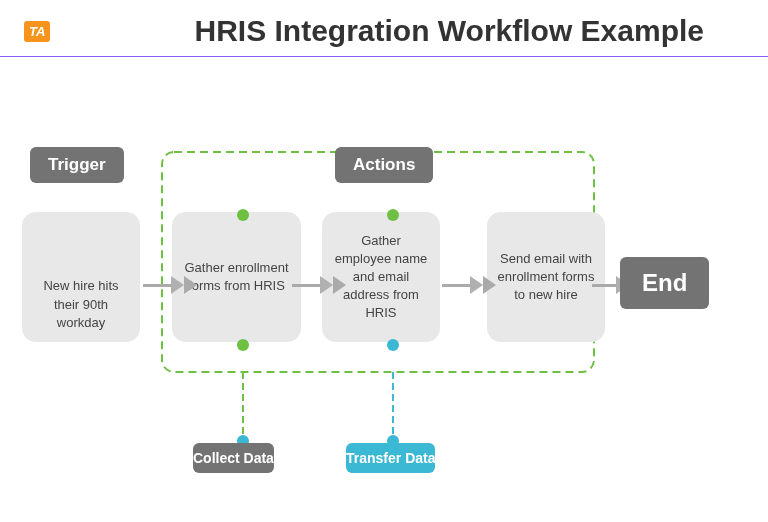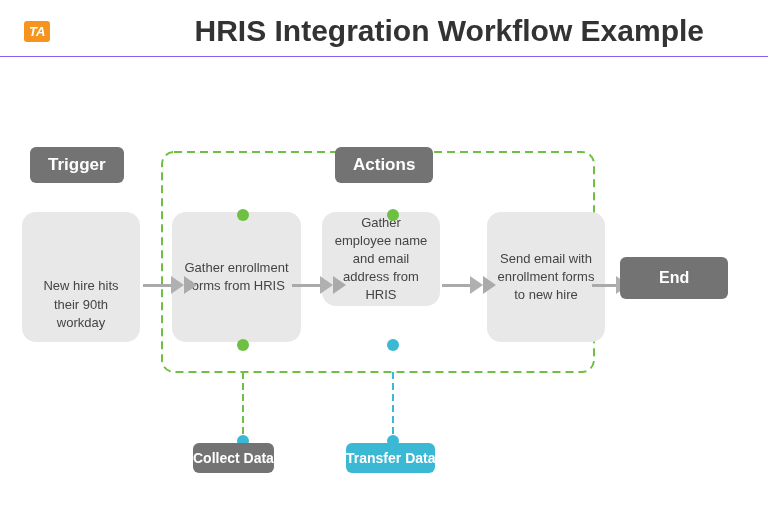--- a/index.html
+++ b/index.html
@@ -181,21 +181,21 @@
     <div class="label-box label-box-green" style="left:327px; top:90px;margin-left:8px;">Actions</div>
 
     <div class="process-box" style="left:22px; top:155px; width:118px; height:130px;align-items:flex-end;">
       <span>New hire hits their 90th workday</span>
     </div>
 
     <div class="process-box" style="left:172px; top:155px; width:129px; height:130px;">
       <span>Gather enrollment forms from HRIS</span>
     </div>
 
-    <div class="process-box" style="left:322px; top:155px; width:118px; height:94px;">
+    <div class="process-box" style="left:322px; top:155px; width:118px; height:130px;">
       <span>Gather employee name and email address from HRIS</span>
     </div>
 
     <div class="process-box" style="left:487px; top:155px; width:118px; height:130px;">
       <span>Send email with enrollment forms to new hire</span>
     </div>
 
     <div class="arrow-right" style="left:143px; top:219px;">
       <div class="arrow-line" style="width:28px;"></div>
       <div style="width:0;height:0;border-top:9px solid transparent;border-bottom:9px solid transparent;border-left:13px solid #b0b0b0;"></div>
@@ -209,21 +209,21 @@
     <div class="arrow-right" style="left:442px; top:219px;">
       <div class="arrow-line" style="width:28px;"></div>
       <div style="width:0;height:0;border-top:9px solid transparent;border-bottom:9px solid transparent;border-left:13px solid #b0b0b0;"></div>
     </div>
 
     <div class="arrow-right" style="left:592px; top:219px;">
       <div class="arrow-line" style="width:24px;"></div>
       <div style="width:0;height:0;border-top:9px solid transparent;border-bottom:9px solid transparent;border-left:13px solid #b0b0b0;"></div>
     </div>
 
-    <div class="label-box label-box-green" style="left:620px; top:200px; padding: 12px 39px; font-size: 16px;">End</div>
+    <div class="label-box label-box-green" style="left:620px; top:200px; padding: 12px 22px; font-size: 24px;">End</div>
 
     <div class="dot" style="left:237px; top:152px;"></div>
 
     <div class="dot" style="left:387px; top:152px;"></div>
 
     <div class="dot" style="left:237px; top:282px;"></div>
 
     <div class="dot dot-blue" style="left:387px; top:282px;"></div>
 
     <div class="dot dot-blue" style="left:237px; top:378px;"></div>

